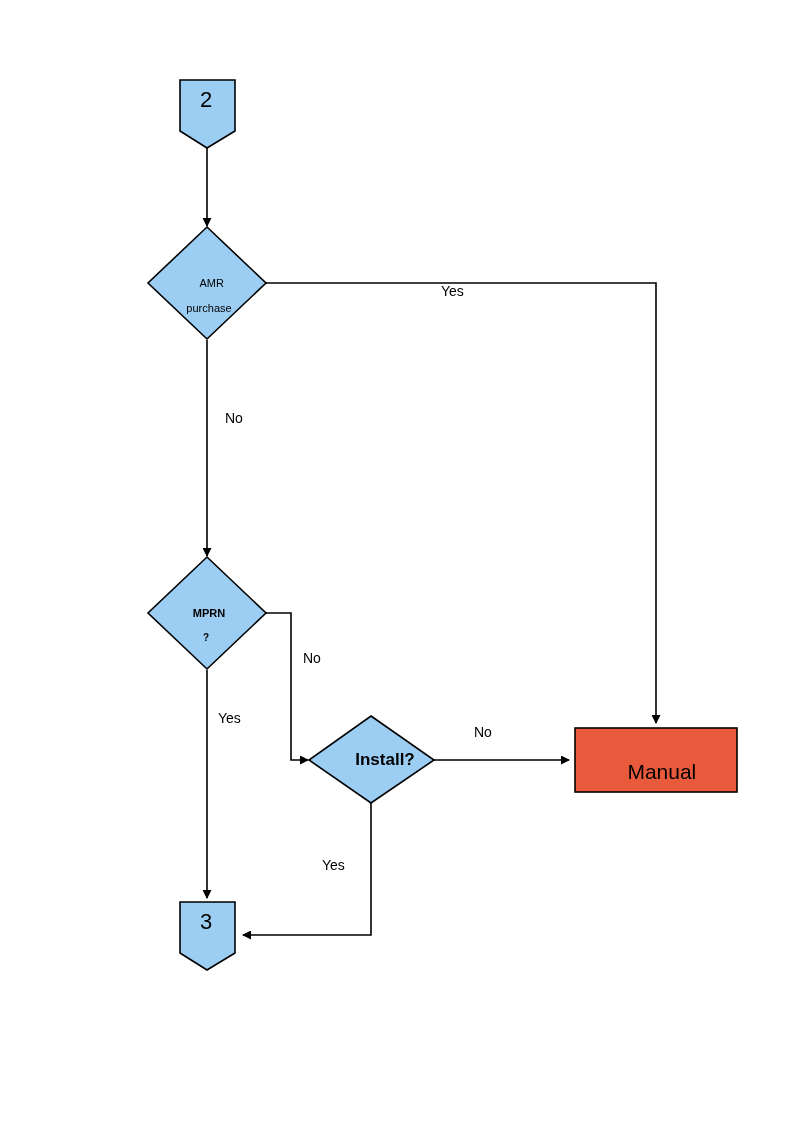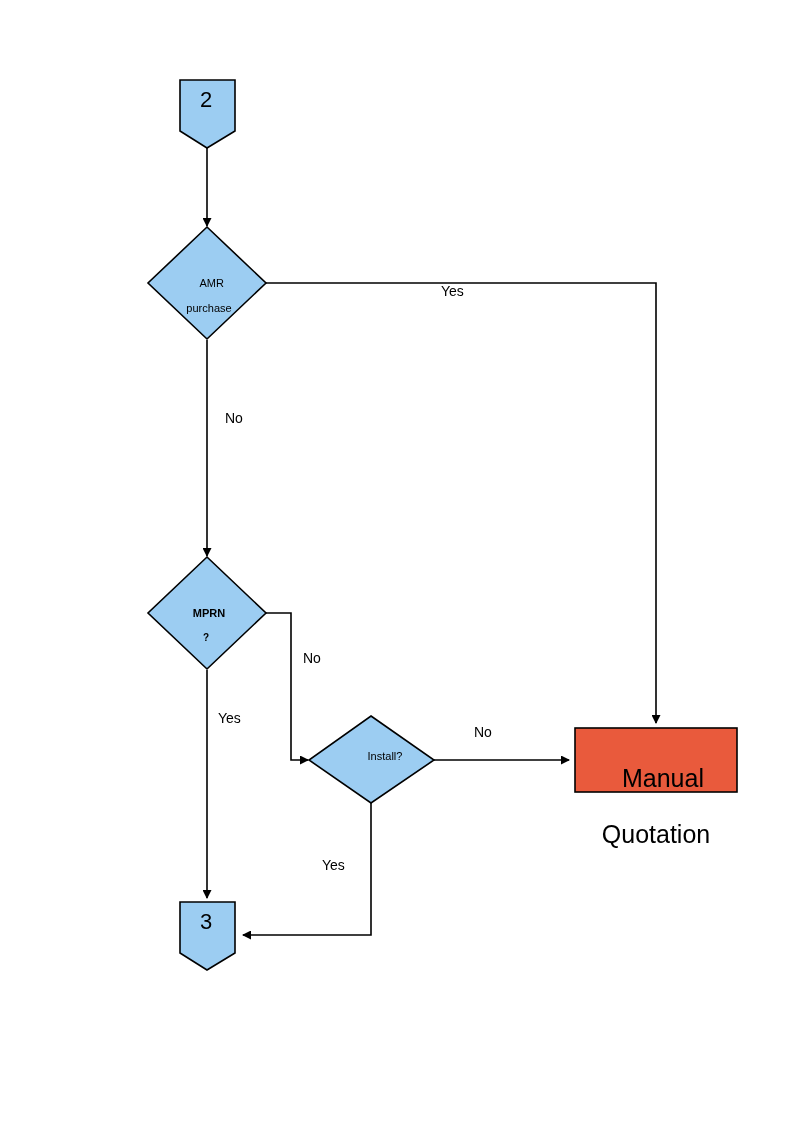--- a/index.html
+++ b/index.html
@@ -33,22 +33,22 @@
     position: absolute;
     color: #000000;
     font-size: 14px;
     white-space: pre;
   }
   .t-connector2 { left: 177px; top: 88px; width: 58px; font-size: 22px; }
   .t-amr       { left: 163px; top: 265px; width: 92px; font-size: 11px; }
   .t-amr .l2   { font-size: 11px; display: block; }
   .t-mprn      { left: 160px; top: 595px; width: 92px; font-size: 11px; font-weight: bold; }
   .t-mprn .l2  { font-size: 10px; display: block; }
-  .t-install   { left: 330px; top: 750px; width: 110px; font-size: 11px; }
-  .t-manual    { left: 577px; top: 736px; width: 158px; font-size: 25px; }
+  .t-install   { left: 330px; top: 750px; width: 110px; font-size: 17px; font-weight: bold; }
+  .t-manual    { left: 577px; top: 736px; width: 158px; font-size: 21px; }
   .t-connector3 { left: 177px; top: 910px; width: 58px; font-size: 22px; }
 
   .lbl-yes-top     { left: 441px; top: 283px; }
   .lbl-no-left     { left: 225px; top: 410px; }
   .lbl-no-mprn     { left: 303px; top: 650px; }
   .lbl-yes-mprn    { left: 218px; top: 710px; }
   .lbl-no-install  { left: 474px; top: 724px; }
   .lbl-yes-install { left: 322px; top: 857px; }
 </style>
 </head>
@@ -111,21 +111,20 @@
 
 <div class="node-label t-mprn">
   <span>MPRN</span>
   <span class="l2">?</span>
 </div>
 
 <div class="node-label t-install">Install?</div>
 
 <div class="node-label t-manual">
   <span>Manual</span>
-  <span style="display:block">Quotation</span>
 </div>
 
 <div class="node-label t-connector3">3</div>
 
 <div class="edge-label lbl-yes-top">Yes</div>
 
 <div class="edge-label lbl-no-left">No</div>
 
 <div class="edge-label lbl-no-mprn">No</div>
 

